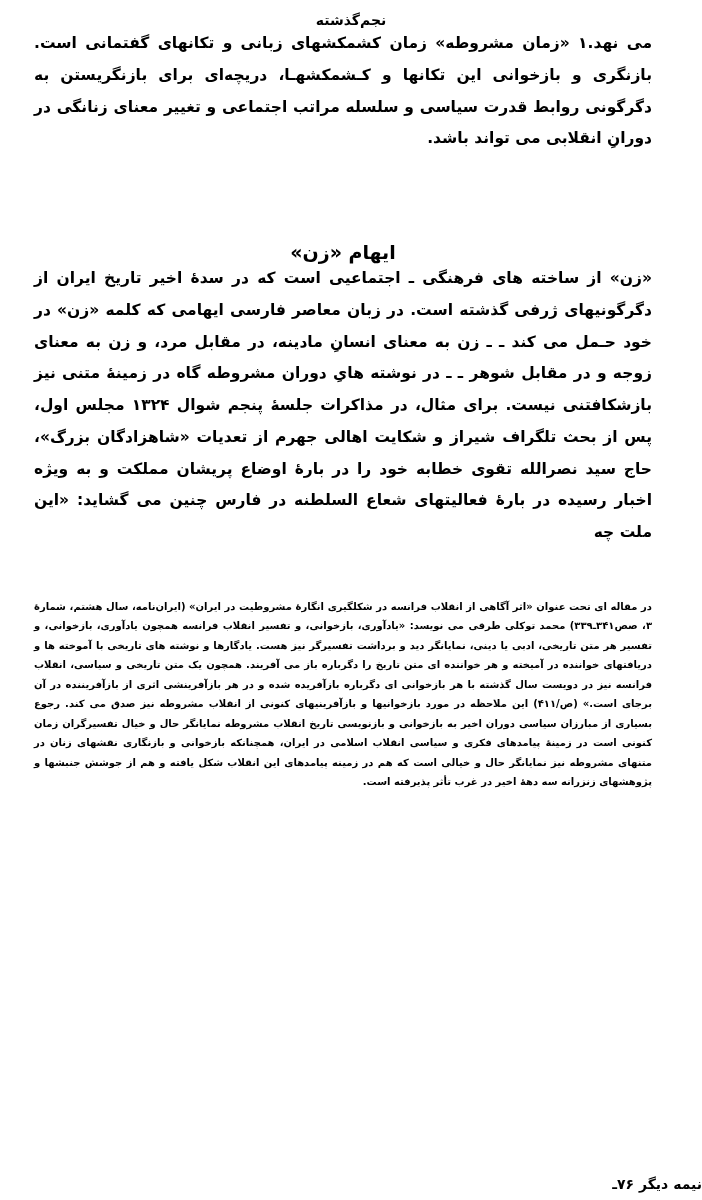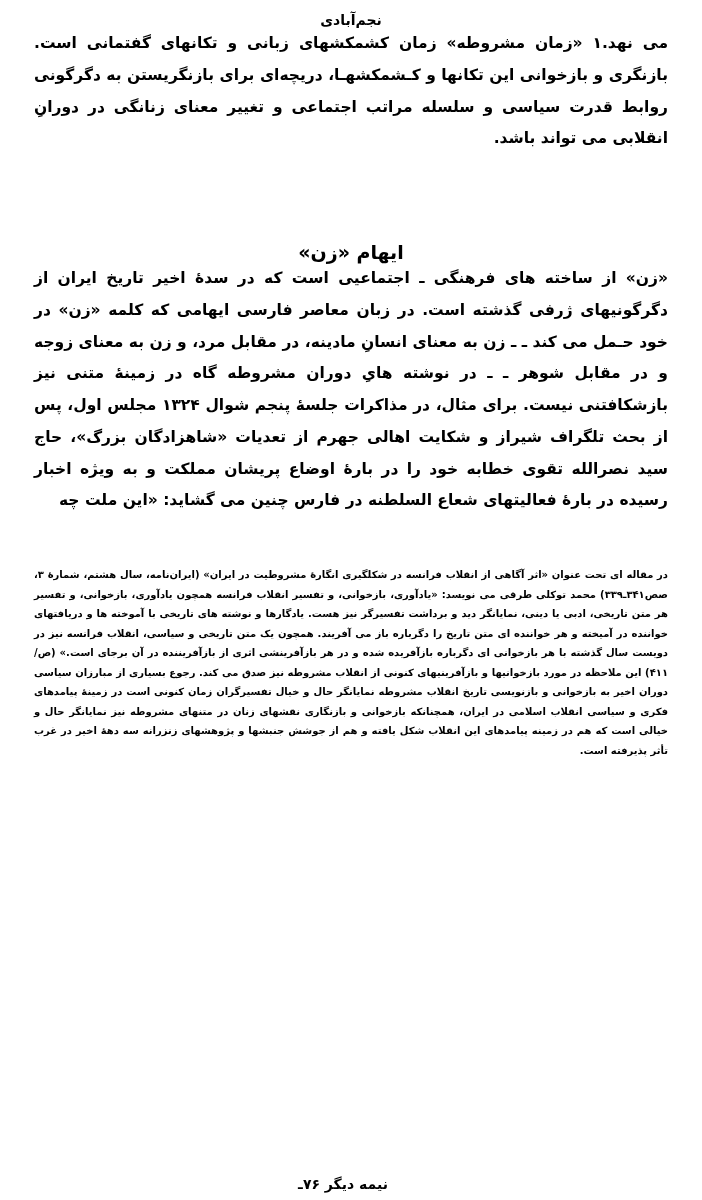--- a/index.html
+++ b/index.html
@@ -23,21 +23,21 @@
     padding: 0;
   }
   .header-line {
     text-align: center;
     font-size: 14px;
     font-weight: bold;
     margin-top: 12px;
     letter-spacing: 0.5px;
   }
   .body-area {
-    padding: 0 34px 0 34px;
+    padding: 0 50px 0 34px;
   }
   p.para {
     margin: 0;
     text-align: justify;
     text-justify: inter-word;
     direction: rtl;
     font-size: 15.5px;
     line-height: 2.05;
     font-weight: bold;
     letter-spacing: 0.2px;
@@ -70,33 +70,32 @@
     direction: rtl;
     text-align: justify;
     font-size: 10px;
     line-height: 1.95;
     font-weight: bold;
   }
   .footer-line {
     position: absolute;
     bottom: 20px;
     left: 0;
-    right: 16px;
-    text-align: center;
+    right: 0;
     font-size: 14px;
     font-weight: bold;
     letter-spacing: 0.5px;
   }
 </style>
 </head>
 <body>
 
 <div class="page">
 
-  <div class="header-line">نجم‌آبادی</div>
+  <div class="header-line">نجم‌گذشته</div>
 
   <div class="body-area">
 
     <p class="para para-intro">می نهد.۱ «زمان مشروطه» زمان کشمکشهای زبانی و تکانهای گفتمانی است. بازنگری و بازخوانی این تکانها و کـشمکشهـا، دریچه‌ای برای بازنگریستن به دگرگونی روابط قدرت سیاسی و سلسله مراتب اجتماعی و تغییر معنای زنانگی در دورانِ انقلابی می تواند باشد.</p>
 
     <div class="section-heading">ایهام «زن»</div>
 
     <p class="para para-main">«زن» از ساخته های فرهنگی ـ اجتماعیی است که در سدهٔ اخیر تاریخ ایران از دگرگونیهای ژرفی گذشته است. در زبان معاصر فارسی ایهامی که کلمه «زن» در خود حـمل می کند ـ ـ زن به معنای انسانِ مادینه، در مقابل مرد، و زن به معنای زوجه و در مقابل شوهر ـ ـ در نوشته هایِ دوران مشروطه گاه در زمینهٔ متنی نیز بازشکافتنی نیست. برای مثال، در مذاکرات جلسهٔ پنجم شوال ۱۳۲۴ مجلس اول، پس از بحث تلگراف شیراز و شکایت اهالی جهرم از تعدیات «شاهزادگان بزرگ»، حاج سید نصرالله تقوی خطابه خود را در بارهٔ اوضاع پریشان مملکت و به ویژه اخبار رسیده در بارهٔ فعالیتهای شعاع السلطنه در فارس چنین می گشاید: «این ملت چه</p>
 
     <hr class="footnote-rule">

